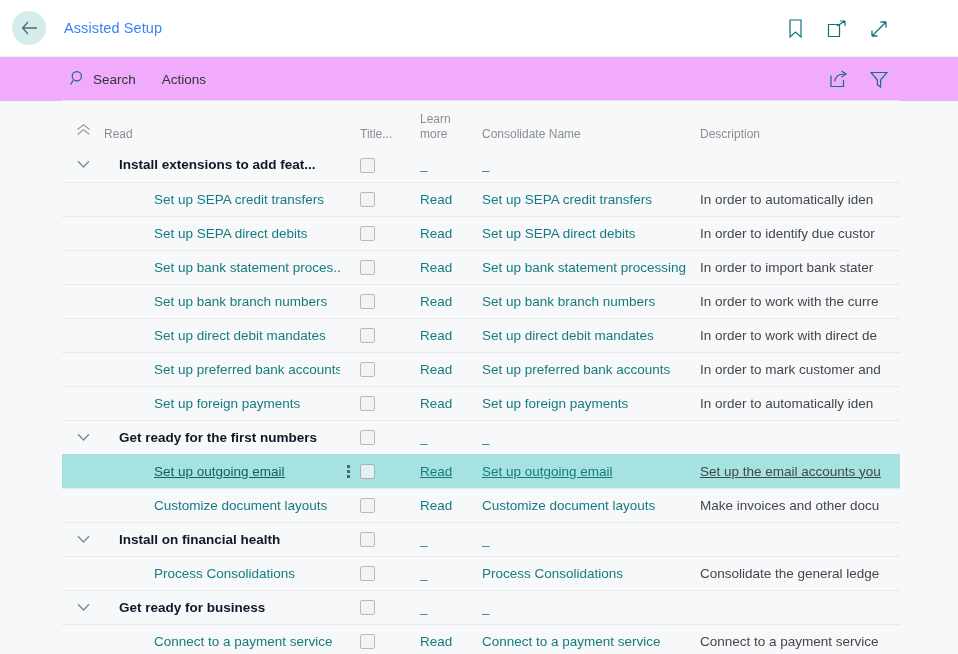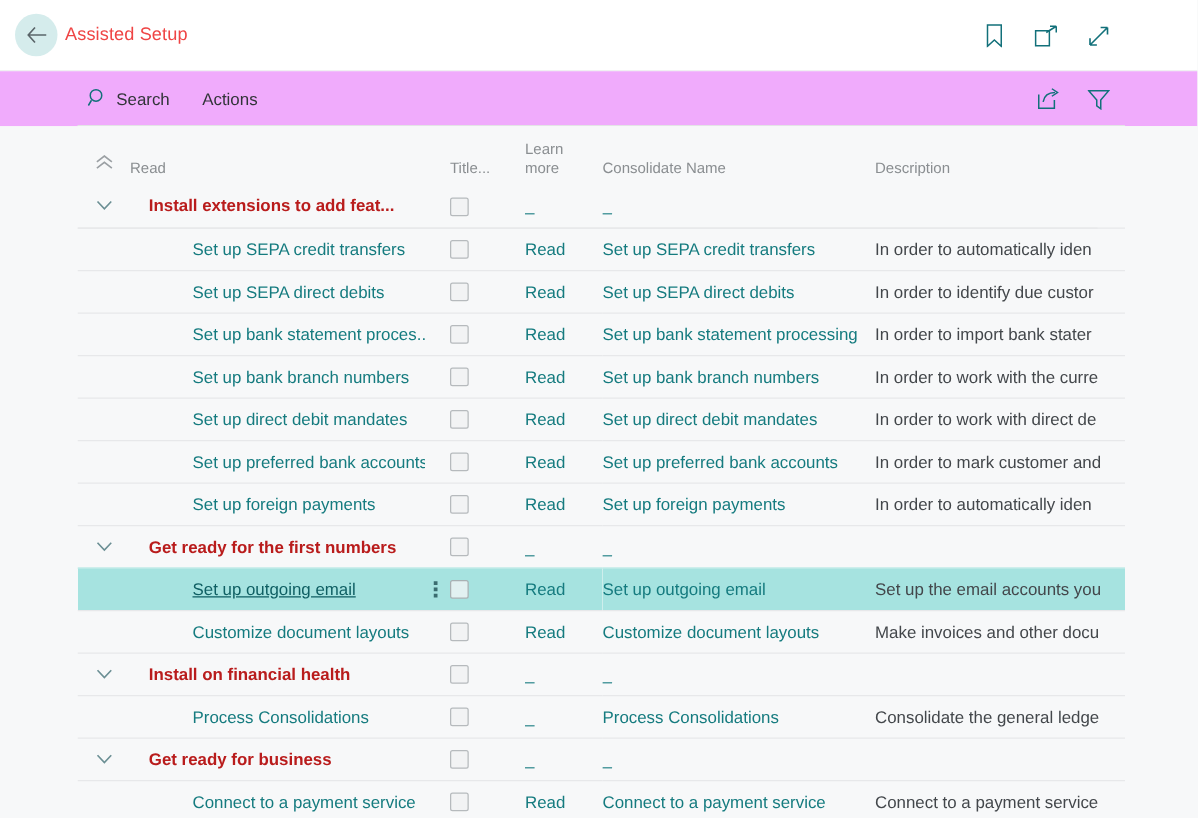--- a/index.html
+++ b/index.html
@@ -23,23 +23,23 @@
     width: 34px; height: 34px;
     margin-left: 12px;
     border-radius: 50%;
     background: #d5ecec;
     display: flex; align-items: center; justify-content: center;
     cursor: pointer;
     flex: none;
   }
   .back-btn svg { display:block; }
   .page-title {
-    margin-left: 6px;
+    margin-left: 18px;
     font-size: 14.5px;
-    color: #ef4444;
+    color: #3b82f6;
     letter-spacing: .1px;
   }
   .titlebar-actions {
     position: absolute;
     right: 64px; top: 0; height: 57px;
     display: flex; align-items: center; gap: 12px;
   }
   .ticon {
     width: 30px; height: 30px;
     display: flex; align-items: center; justify-content: center;
@@ -126,25 +126,25 @@
   tbody td {
     padding: 0;
     border-top: 1px solid #e7e8ea;
     vertical-align: middle;
     height: 34px;
     overflow: hidden;
     white-space: nowrap;
   }
   tbody tr.noborder td { border-top: none; }
   tbody tr.selected { background: #a6e3e0; }
-  tbody tr.selected td { border-top-color: #a6e3e0; }
+  tbody tr.selected td { border-top-color: #a6e3e0; text-decoration: underline; }
 
   .cell-exp { text-align: center; }
   .lbl-group {
-    font-weight: bold; color: #b91c1c; font-size: 13.5px;
+    font-weight: bold; color: #0f172a; font-size: 13.5px;
     padding-left: 15px;
   }
   .lbl-link {
     color: #157b7f; font-size: 13.5px;
     padding-left: 50px;
     cursor: pointer;
   }
   tbody tr.selected .lbl-link { text-decoration: underline; color: #0f5f63; }
   .cell-trans { color: #157b7f; padding-left: 0px; cursor: pointer; }
   .cell-learn { color: #157b7f; cursor: pointer; }

